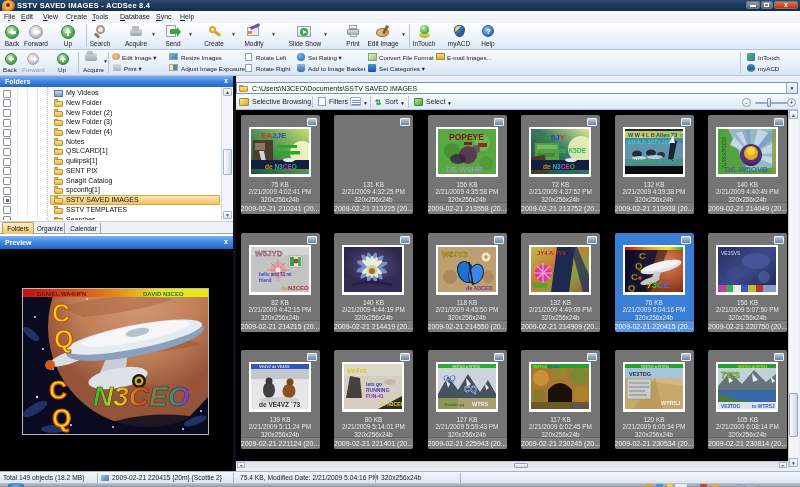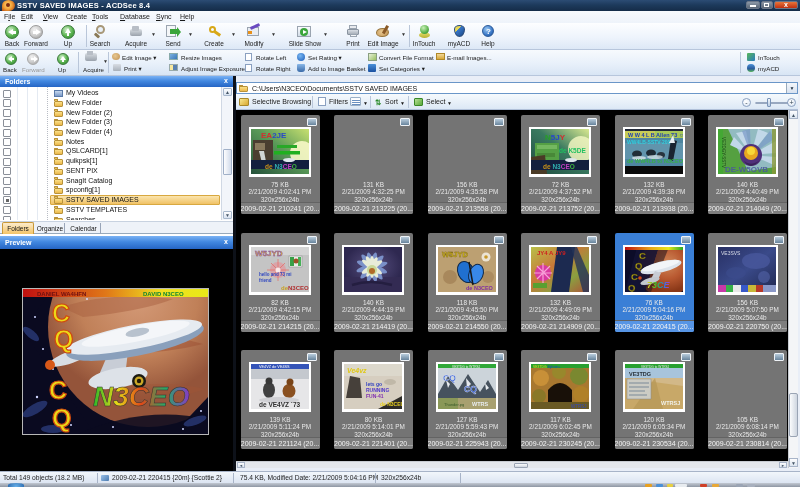--- a/index.html
+++ b/index.html
@@ -435,20 +435,33 @@
 </div>
 <div class="cell" style="left:98px;top:5px;">
   <div class="cico"></div>
   <div class="ctxt" style="top:65.5px;">131 KB</div>
   <div class="ctxt" style="top:73px;">2/21/2009 4:32:25 PM</div>
   <div class="ctxt" style="top:80.5px;">320x256x24b</div>
   <div class="cname">2009-02-21 213225 (20...</div>
 </div>
 <div class="cell" style="left:191.5px;top:5px;">
   <div class="cico"></div>
+  <div class="cfr"><svg width="58" height="45" viewBox="0 0 58 45">
+            <rect width="58" height="45" fill="#5aa844"></rect>
+            <circle cx="14" cy="22" r="8" fill="#4a9038"></circle>
+            <circle cx="44" cy="14" r="8" fill="#6ab850"></circle>
+            <circle cx="48" cy="34" r="7" fill="#509c3c"></circle>
+            <circle cx="30" cy="26" r="9" fill="#552a52" opacity="0.85"></circle>
+            <ellipse cx="20" cy="30" rx="8" ry="5" fill="#3a2048" opacity="0.8"></ellipse>
+            <circle cx="38" cy="20" r="4" fill="#6a3060" opacity="0.7"></circle>
+            <text x="11" y="11" font-size="8.5" font-weight="bold" fill="#8a1414" font-family="Liberation Sans, sans-serif">POPEYE</text>
+            <rect x="26" y="13" width="8" height="3" fill="#7a2020"></rect>
+            <rect x="40" y="14" width="9" height="4" fill="#8a3020"></rect>
+            <text x="8" y="43" font-size="8" font-weight="bold" fill="#9a9ab8" opacity="0.9" font-family="Liberation Sans, sans-serif">DE W6HB</text>
+          </svg></div>
   <div class="ctxt" style="top:65.5px;">156 KB</div>
   <div class="ctxt" style="top:73px;">2/21/2009 4:35:58 PM</div>
   <div class="ctxt" style="top:80.5px;">320x256x24b</div>
   <div class="cname">2009-02-21 213558 (20...</div>
 </div>
 <div class="cell" style="left:285px;top:5px;">
   <div class="cico"></div>
   <div class="cfr"><svg width="58" height="45" viewBox="0 0 58 45">
             <defs>
               <linearGradient id="g4" x1="0" y1="1" x2="1" y2="0">
@@ -808,20 +821,35 @@
             </g>
             <text x="36" y="41" font-size="5.5" font-weight="bold" fill="#f0f0e8" font-family="Liberation Sans, sans-serif">WTRSJ</text>
           </svg></div>
   <div class="ctxt" style="top:65.5px;">120 KB</div>
   <div class="ctxt" style="top:73px;">2/21/2009 6:05:34 PM</div>
   <div class="ctxt" style="top:80.5px;">320x256x24b</div>
   <div class="cname">2009-02-21 230534 (20...</div>
 </div>
 <div class="cell" style="left:472px;top:240px;">
   <div class="cico"></div>
+  <div class="cfr"><svg width="58" height="45" viewBox="0 0 58 45">
+            <rect width="58" height="45" fill="#c4d0d8"></rect>
+            <rect x="0" y="0" width="58" height="4" fill="#28a030"></rect>
+            <text x="20" y="3.5" font-size="3.2" fill="#e8e020" font-family="Liberation Sans, sans-serif">VE3TDG  de  WTRSJ</text>
+            <path d="M0 22 L12 8 L24 20 L36 6 L48 18 L58 10 L58 26 L0 26 Z" fill="#68747c"></path>
+            <path d="M10 11 L15 17 L11 19 Z" fill="#eef2f4"></path>
+            <path d="M34 9 L40 16 L35 18 Z" fill="#eaeef0"></path>
+            <path d="M53 13 L57 17 L54 19 Z" fill="#eef2f4"></path>
+            <rect x="0" y="26" width="58" height="12" fill="#3868a8"></rect>
+            <path d="M0 38 L0 30 L20 36 L34 38 Z" fill="#4a7a30"></path>
+            <rect x="0" y="38" width="58" height="7" fill="#dce4ea"></rect>
+            <text x="3" y="14" font-size="9" font-weight="bold" fill="#e8e030" stroke="#2a8030" stroke-width="0.5" font-family="Liberation Sans, sans-serif">73!S</text>
+            <text x="3" y="44" font-size="4.8" font-weight="bold" fill="#2858c8" font-family="Liberation Sans, sans-serif">VE3TDG</text>
+            <text x="34" y="44" font-size="4.8" font-weight="bold" fill="#2858c8" font-family="Liberation Sans, sans-serif">to WTRSJ</text>
+          </svg></div>
   <div class="ctxt" style="top:65.5px;">105 KB</div>
   <div class="ctxt" style="top:73px;">2/21/2009 6:08:14 PM</div>
   <div class="ctxt" style="top:80.5px;">320x256x24b</div>
   <div class="cname">2009-02-21 230814 (20...</div>
 </div>
   </div>
 
   <div class="abs" style="left:788px;top:110px;width:10px;height:358px;background:#f4f5f7;border-left:1px solid #c8ccd2;">
     <div style="position:absolute;left:0px;top:0px;width:9px;height:9px;background:linear-gradient(180deg,#fdfdfe,#dde5f0);border:1px solid #a8b4c8;font-size:5px;text-align:center;line-height:8px;color:#456;">▲</div>
     <div style="position:absolute;left:0px;top:283px;width:9px;height:44px;background:linear-gradient(90deg,#fafbfc,#cfd6e0);border:1px solid #9aa4b4;border-radius:2px;"></div>

